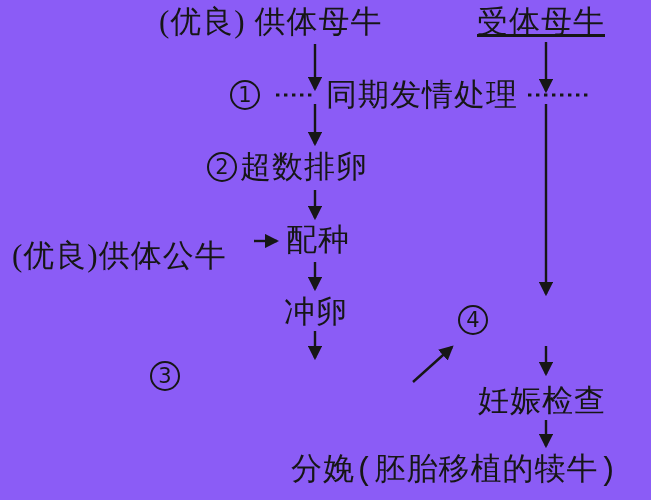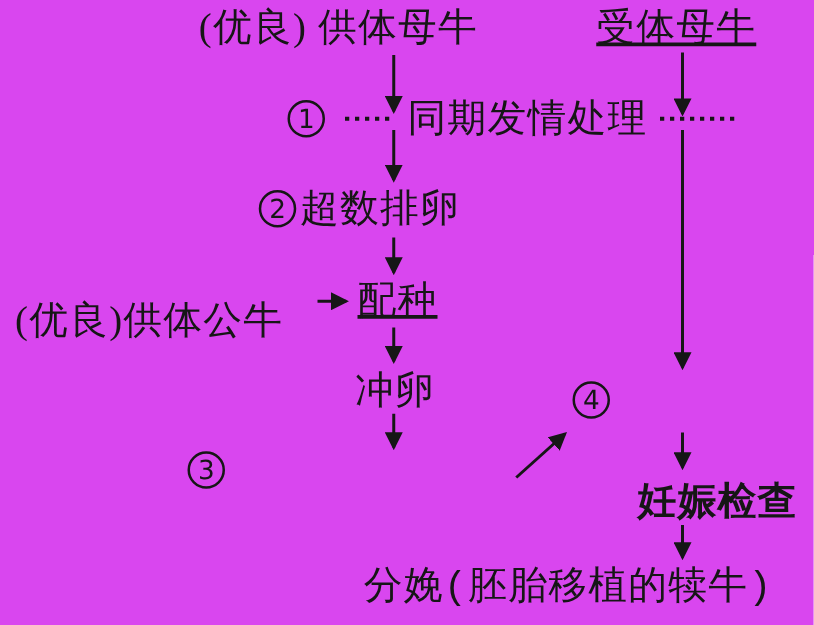--- a/index.html
+++ b/index.html
@@ -4,21 +4,21 @@
 <style>
   * { margin: 0; padding: 0; box-sizing: border-box; }
   html, body { background: #ffffff; }
   body {
     font-family: "Liberation Serif", "DejaVu Serif", serif;
     width: 651px; height: 500px;
   }
   .canvas {
     position: relative;
     width: 651px; height: 500px;
-    background: #d946ef;
+    background: #8b5cf6;
     overflow: hidden;
   }
   .connectors {
     position: absolute; left: 0; top: 0;
     width: 651px; height: 500px;
     pointer-events: none;
   }
   .lbl {
     position: absolute;
     font-size: 31px;
@@ -84,29 +84,29 @@
 
   <div class="lbl" style="left:326px; top:78px;text-align:center;">同期发情处理</div>
 
   <div class="step-row" style="left:207px; top:150px;">
     <span class="num-circle">2</span>
     <span class="lbl">超数排卵</span>
   </div>
 
   <div class="lbl" style="left:12px; top:223px;margin-top:16px;">(优良)供体公牛</div>
 
-  <div class="lbl" style="left:286px; top:223px;text-decoration:underline;">配种</div>
+  <div class="lbl" style="left:286px; top:223px;">配种</div>
 
   <div class="lbl" style="left:284px; top:295px;">冲卵</div>
 
   <div class="step-row" style="left:150px; top:361px;">
     <span class="num-circle">3</span>
   </div>
 
   <div class="step-row" style="left:458px; top:305px;">
     <span class="num-circle">4</span>
   </div>
 
-  <div class="lbl" style="left:510px; top:384px;font-weight:bold;">妊娠检查</div>
+  <div class="lbl" style="left:478px; top:384px;">妊娠检查</div>
 
   <div class="lbl" style="left:291px; top:454px;font-family:Liberation Mono, monospace;">分娩(胚胎移植的犊牛)</div>
 
 </div>
 
 </body></html>

